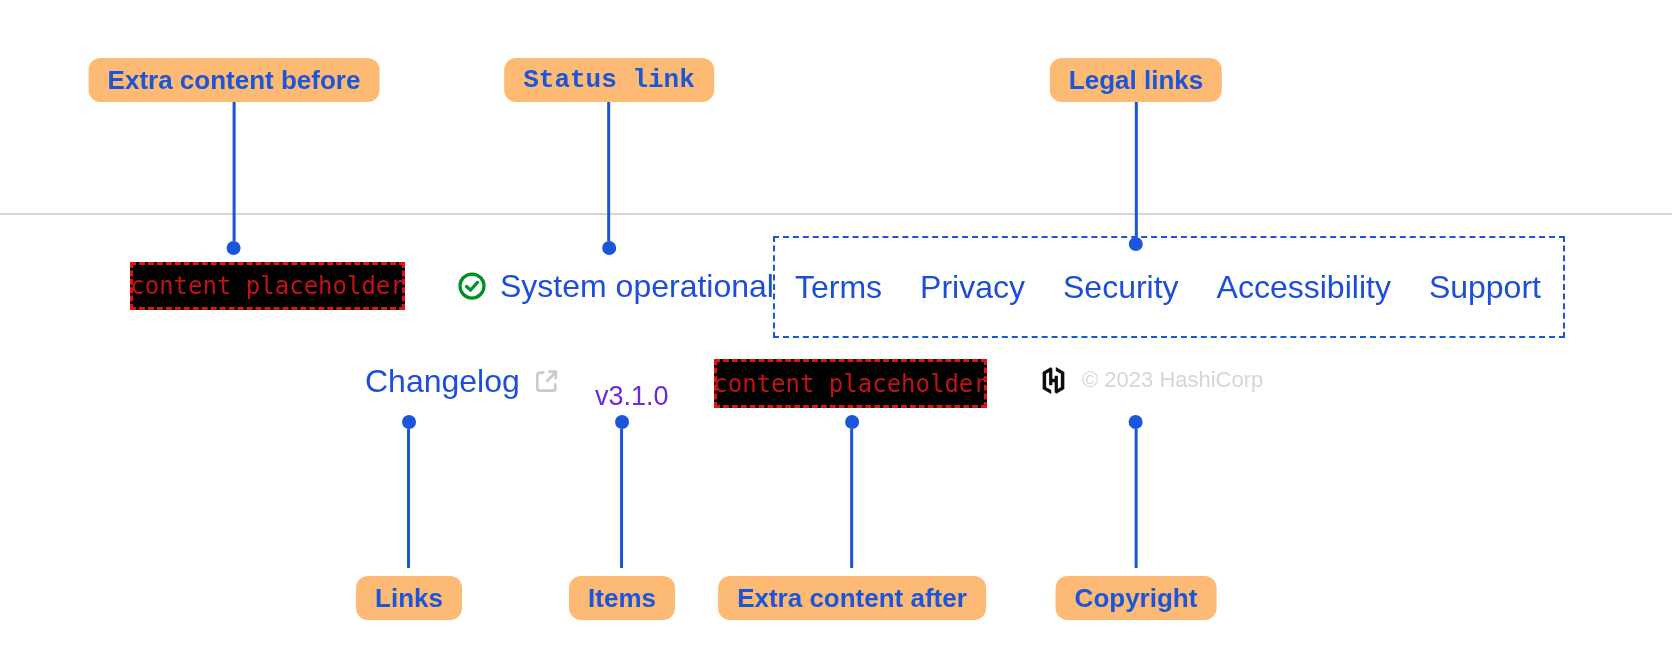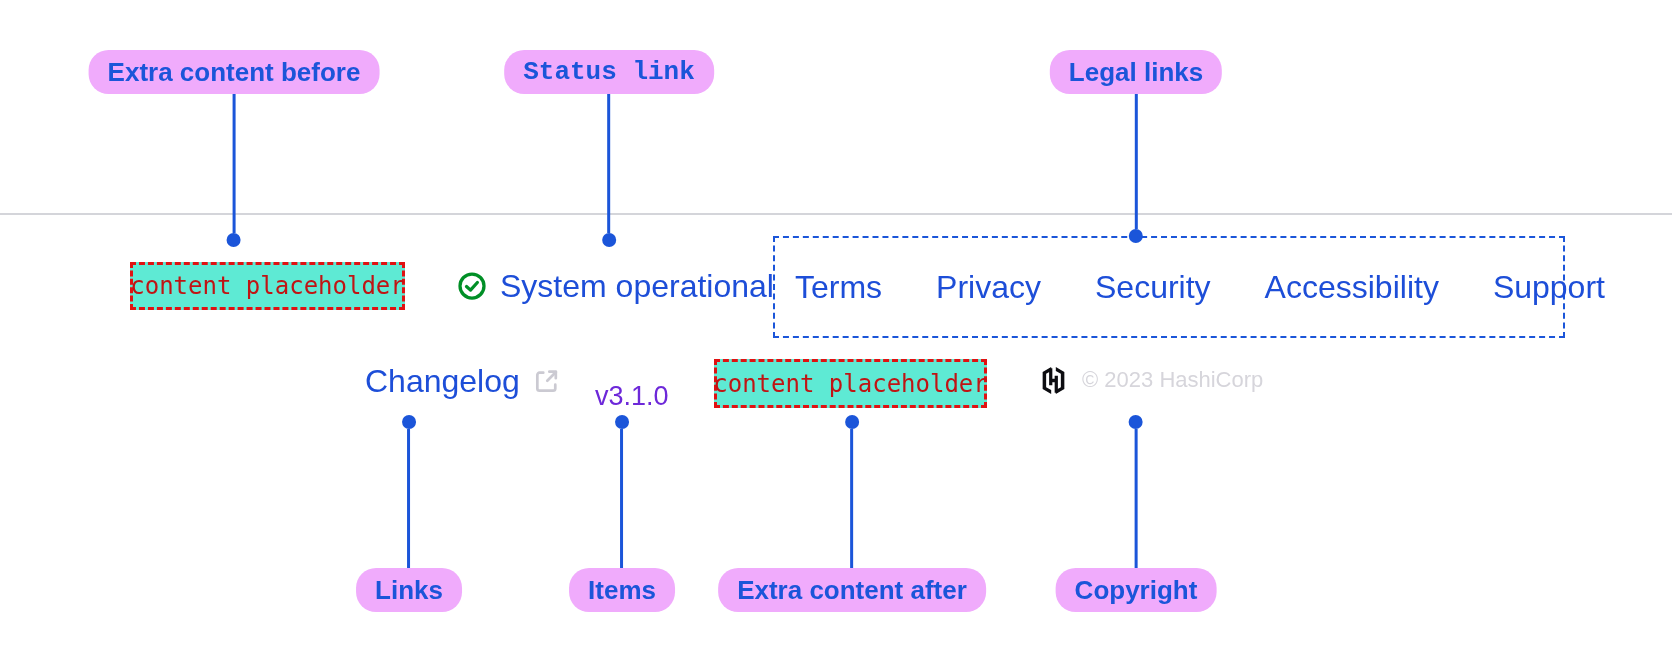--- a/index.html
+++ b/index.html
@@ -5,40 +5,40 @@
   html,body{margin:0;padding:0;background:#ffffff;}
   .stage{
     position:relative;width:1672px;height:658px;background:#ffffff;overflow:hidden;
     font-family:"Liberation Sans", sans-serif;
   }
   .divider{position:absolute;left:0;top:213px;width:100%;height:2px;background:#d4d5da;}
 
   
   .callout{position:absolute;display:flex;flex-direction:column;align-items:center;transform:translateX(-50%);}
   .pill{
-    background:#f0abfc;color:#1b55d9;font-size:26px;font-weight:600;
-    padding:7px 19px;border-radius:20px;white-space:nowrap;line-height:30px;height:30px;
+    background:#fdba74;color:#1b55d9;font-size:26px;font-weight:600;
+    padding:7px 19px;border-radius:12px;white-space:nowrap;line-height:30px;height:30px;margin-top:8px;
   }
   .c-line{width:3px;background:#1b55d9;}
   .c-dot{width:14px;height:14px;border-radius:50%;background:#1b55d9;}
 
   
   .placeholder-box{
     position:absolute;display:flex;align-items:center;justify-content:center;
-    background:#5eead4;border:3px dashed #e01212;box-sizing:border-box;
+    background:#000000;border:3px dashed #e01212;box-sizing:border-box;
     color:#c01414;font-family:"DejaVu Sans Mono", monospace;font-size:24px;white-space:nowrap;
   }
   .faded-link{
     color:#1d4ed8;font-size:32px;
     text-decoration-thickness:2px;text-underline-offset:7px;white-space:nowrap;
   }
   .status-row{position:absolute;left:457px;top:268px;display:flex;align-items:center;gap:13px;height:36px;}
   .legal-box{
     position:absolute;left:773px;top:236px;width:792px;height:102px;box-sizing:border-box;
-    border:2px dashed #1b55d9;display:flex;align-items:center;gap:54px;padding-left:20px;
+    border:2px dashed #1b55d9;display:flex;align-items:center;gap:38px;padding-left:20px;
   }
   .links-row{position:absolute;left:365px;top:363px;display:flex;align-items:center;gap:11px;height:36px;}
   .version{position:absolute;left:595px;top:381px;font-size:27px;color:#6d28d9;}
   .copyright-row{position:absolute;left:1038px;top:362px;display:flex;align-items:center;gap:13px;height:36px;}
   .copyright-text{color:#d6d5db;font-size:22px;white-space:nowrap;}
   .icon{display:inline-flex;align-items:center;justify-content:center;}
 </style>
 </head>
 <body>
 

